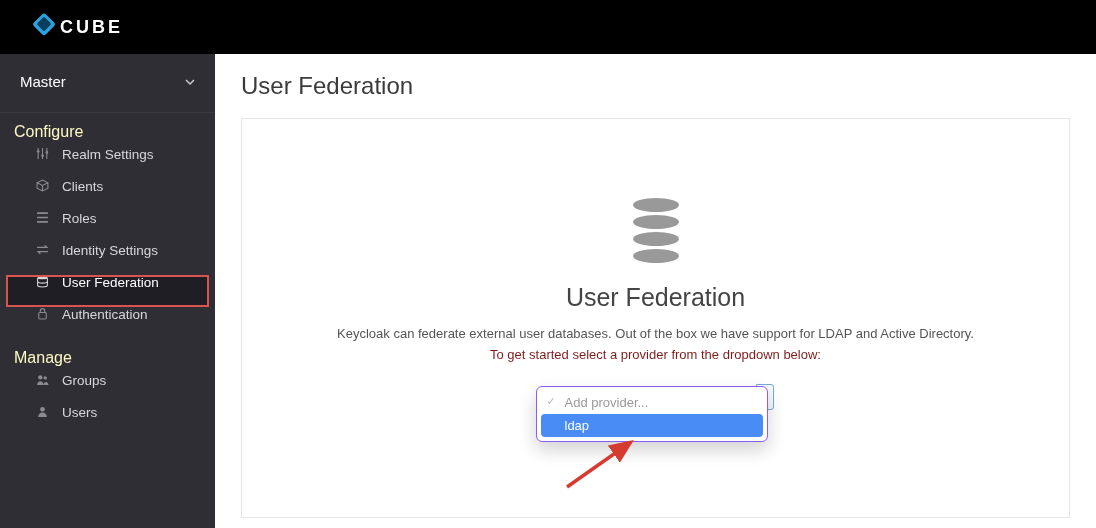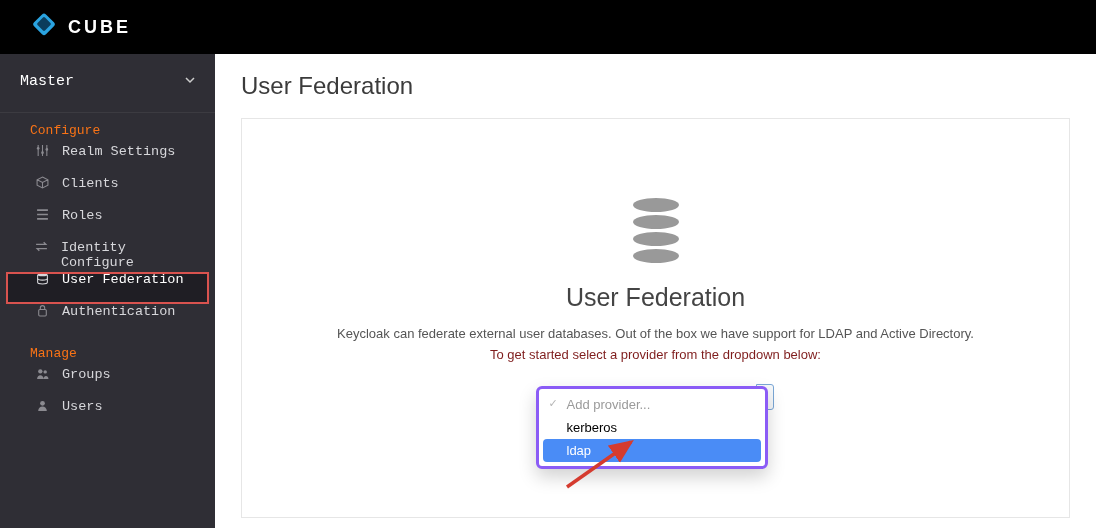--- a/index.html
+++ b/index.html
@@ -13,55 +13,54 @@
   .topbar {
     height: 54px;
     background: #000;
     display: flex;
     align-items: center;
     padding-left: 30px;
   }
   .logo {
     display: flex;
     align-items: center;
-    gap: 10px;
+    gap: 2px;
     color: #fff;
   }
   .logo-text {
     font-weight: 600;
     letter-spacing: 3px;
     font-size: 18px;
   }
   .main {
     display: flex;
     height: calc(528px - 54px);
   }
   .sidebar {
     width: 215px;
     background: #2f2e35;
     color: #c7c7cc;
     display: flex;
     flex-direction: column;
     font-size: 13.5px;
-    font-family: Liberation Mono, monospace;
   }
   .realm-selector {
     height: 54px;
     display: flex;
     align-items: center;
     justify-content: space-between;
     padding: 0 20px;
     color: #fff;
     font-size: 15px;
     cursor: pointer;
   }
   .section-label {
-    color: #f97316;
-    font-size: 13px;
-    padding: 10px 18px 6px 30px;
+    color: #fef9c3;
+    font-size: 16px;
+    padding: 10px 18px 6px 14px;
   }
   .nav-item {
     display: flex;
     gap: 12px;
     height: 32px;
     padding: 0 18px 0 34px;
     color: #d7d7db;
     cursor: pointer;
   }
   .nav-item .icon {
@@ -139,21 +138,21 @@
     width: 18px;
     background: #f6f8fa;
     border-radius: 0 3px 3px 0;
   }
   .dropdown-menu {
     position: absolute;
     top: 2px;
     left: -2px;
     width: 232px;
     background: #fff;
-    border: 3px solid #8b5cf6;
+    border: 1px solid #8b5cf6;
     border-radius: 6px;
     box-shadow: 0 8px 18px rgba(0,0,0,0.18);
     padding: 4px;
     z-index: 5;
   }
   .dropdown-menu .opt {
     padding: 4px 10px 4px 24px;
     font-size: 13px;
     border-radius: 4px;
     position: relative;
@@ -237,21 +236,21 @@
           </svg>
       </span>
       <span>Roles</span>
     </div>
     <div class="nav-item">
       <span class="icon">
         <svg width="13" height="13" viewBox="0 0 12 12">
             <path d="M1 4h9l-2-2M11 8H2l2 2" stroke="#8b8a90" stroke-width="1.2" fill="none"></path>
           </svg>
       </span>
-      <span>Identity Configure</span>
+      <span>Identity Settings</span>
     </div>
     <div class="nav-item active highlighted">
       <span class="icon">
         <svg width="13" height="13" viewBox="0 0 12 12">
             <ellipse cx="6" cy="2.5" rx="4.5" ry="1.5" fill="#d7d7db"></ellipse>
             <path d="M1.5 2.5v7c0 .8 2 1.5 4.5 1.5s4.5-.7 4.5-1.5v-7" stroke="#d7d7db" fill="none"></path>
             <path d="M1.5 6c0 .8 2 1.5 4.5 1.5s4.5-.7 4.5-1.5" stroke="#d7d7db" fill="none"></path>
           </svg>
       </span>
       <span>User Federation</span>
@@ -302,21 +301,20 @@
         </svg>
       </span>
       <h2>User Federation</h2>
       <p class="desc">Keycloak can federate external user databases. Out of the box we have support for LDAP and Active Directory.</p>
       <p class="hint">To get started select a provider from the dropdown below:</p>
 
       <div class="dropdown-wrap">
         <div class="dropdown-select"></div>
         <div class="dropdown-menu">
           <div class="opt placeholder">Add provider...</div>
-          <div class="opt">kerberos</div>
           <div class="opt selected">ldap</div>
         </div>
       </div>
     </div>
 
     <svg class="arrow" width="80" height="60">
       <defs>
         <marker id="ah" markerWidth="8" markerHeight="8" refX="6" refY="3" orient="auto">
           <path d="M0,0 L7,3 L0,6 z" fill="#d53b2f"></path>
         </marker>

